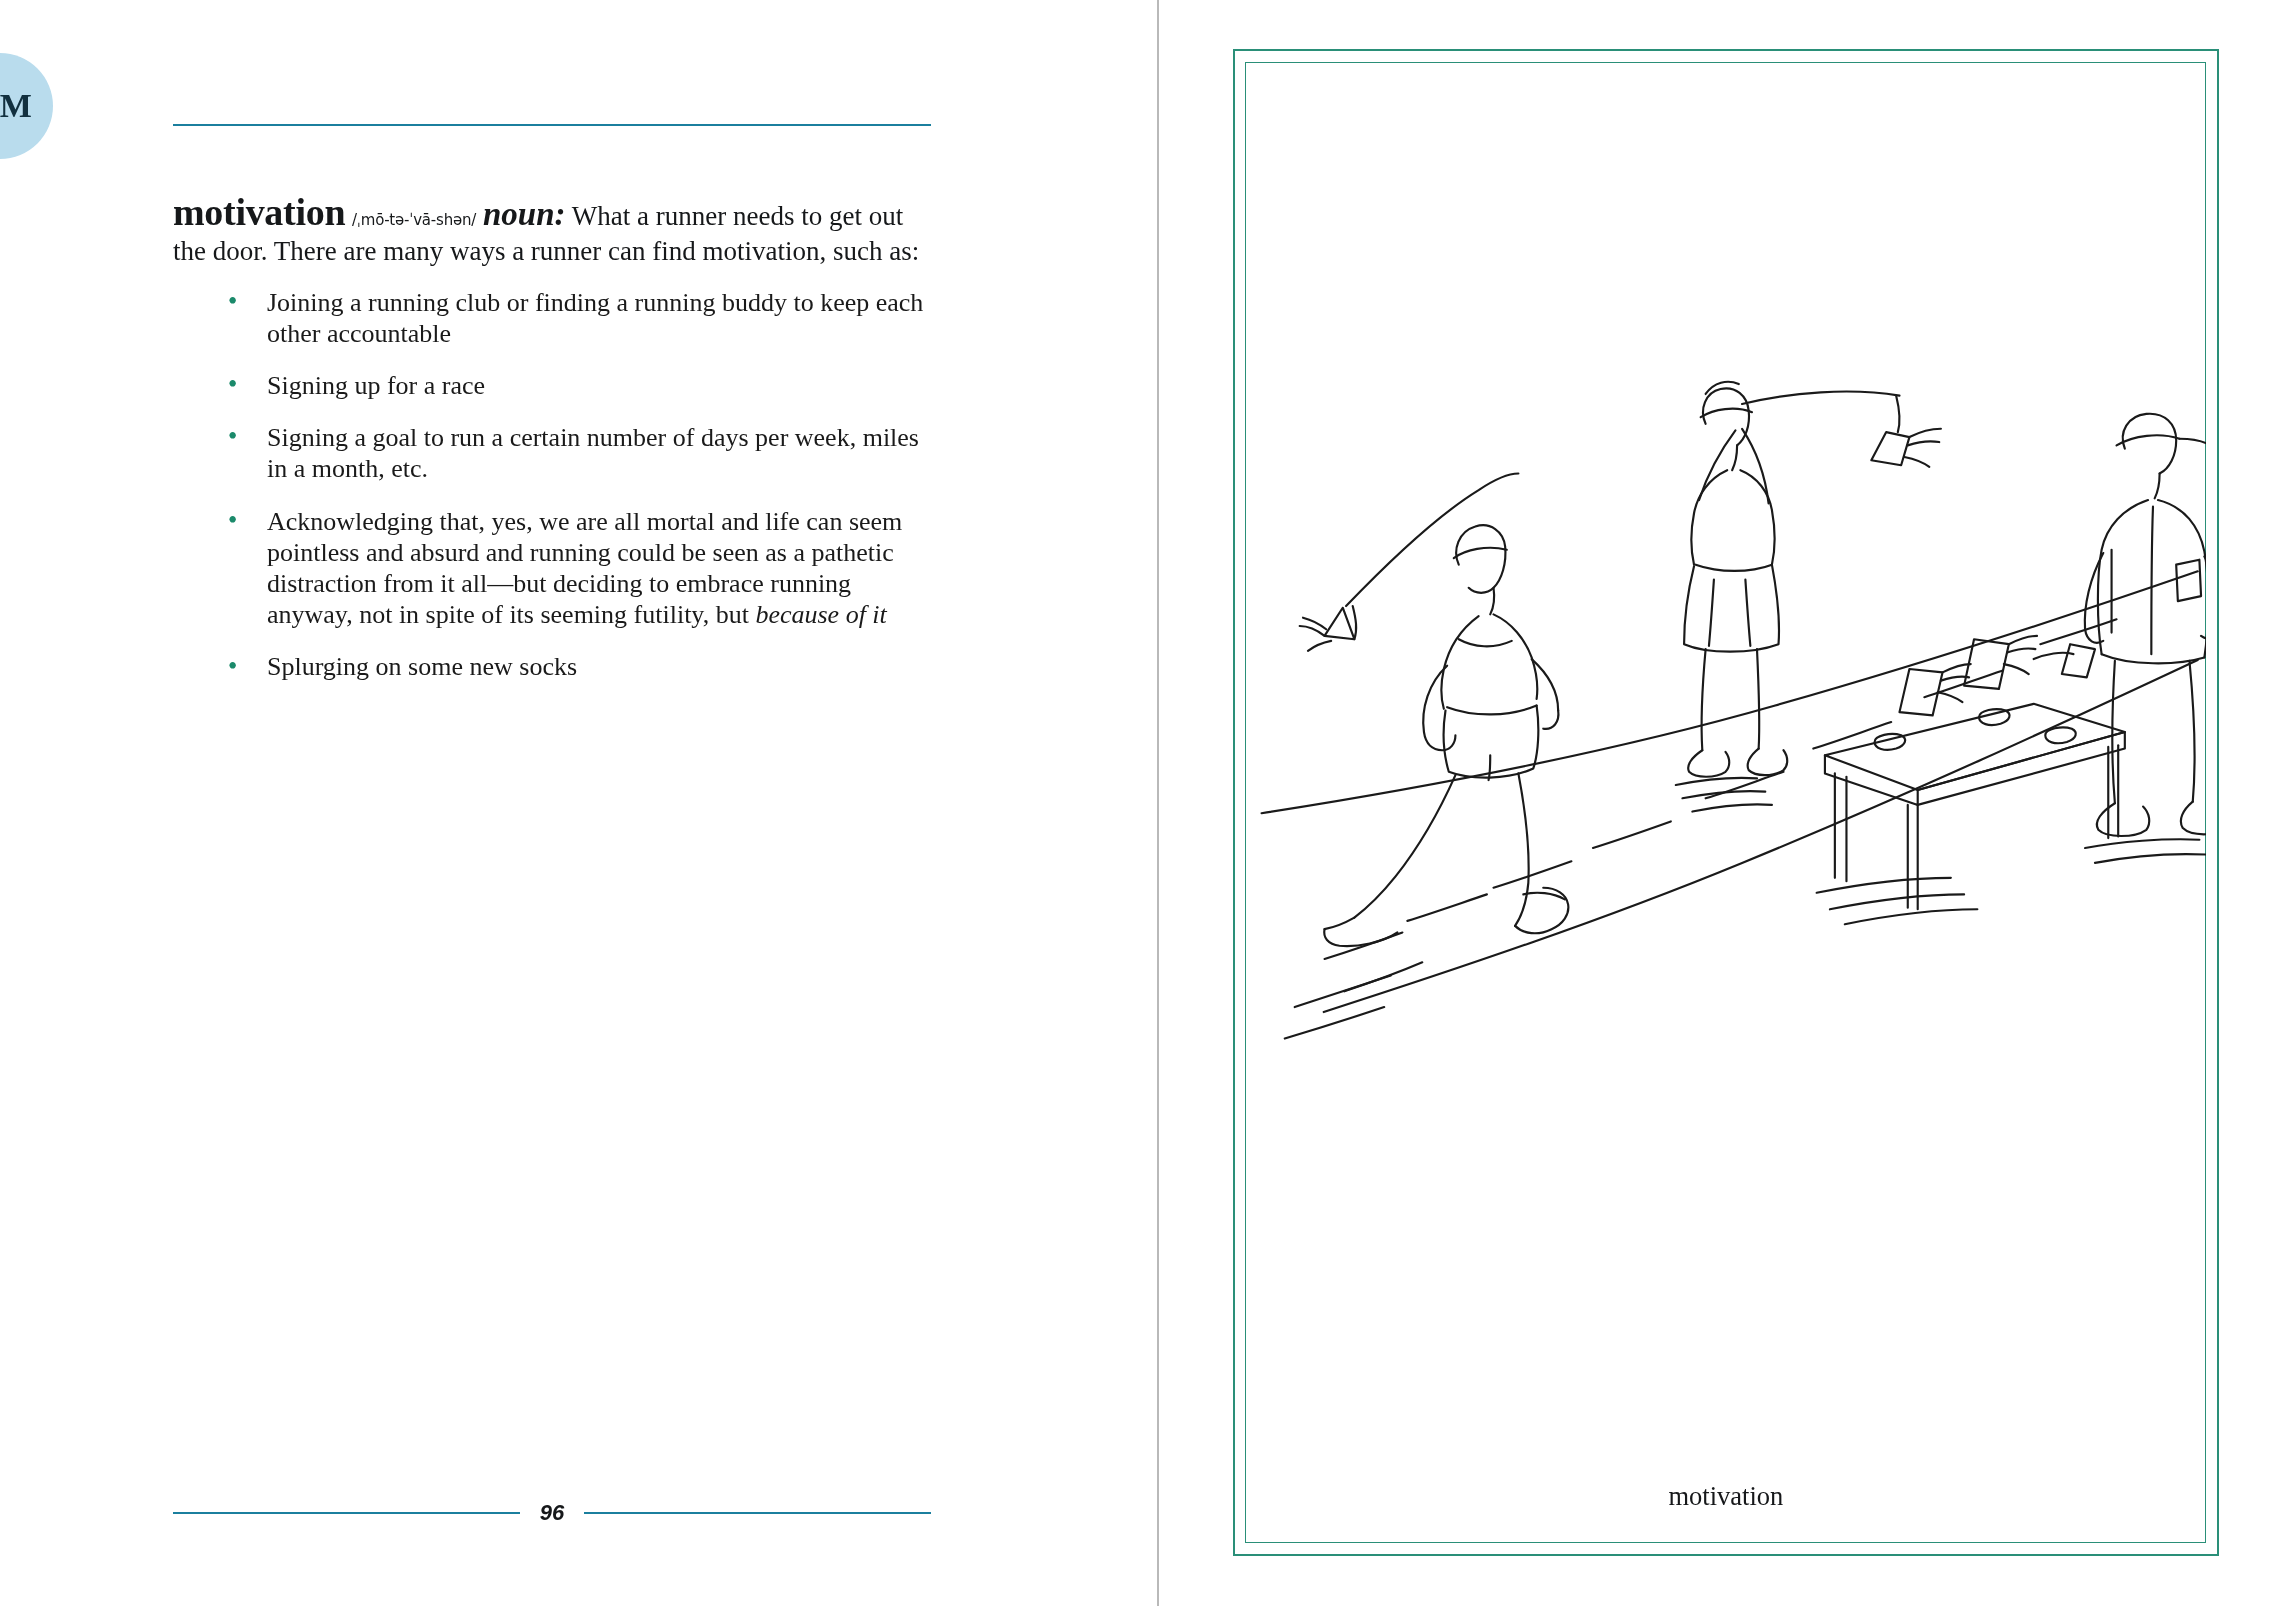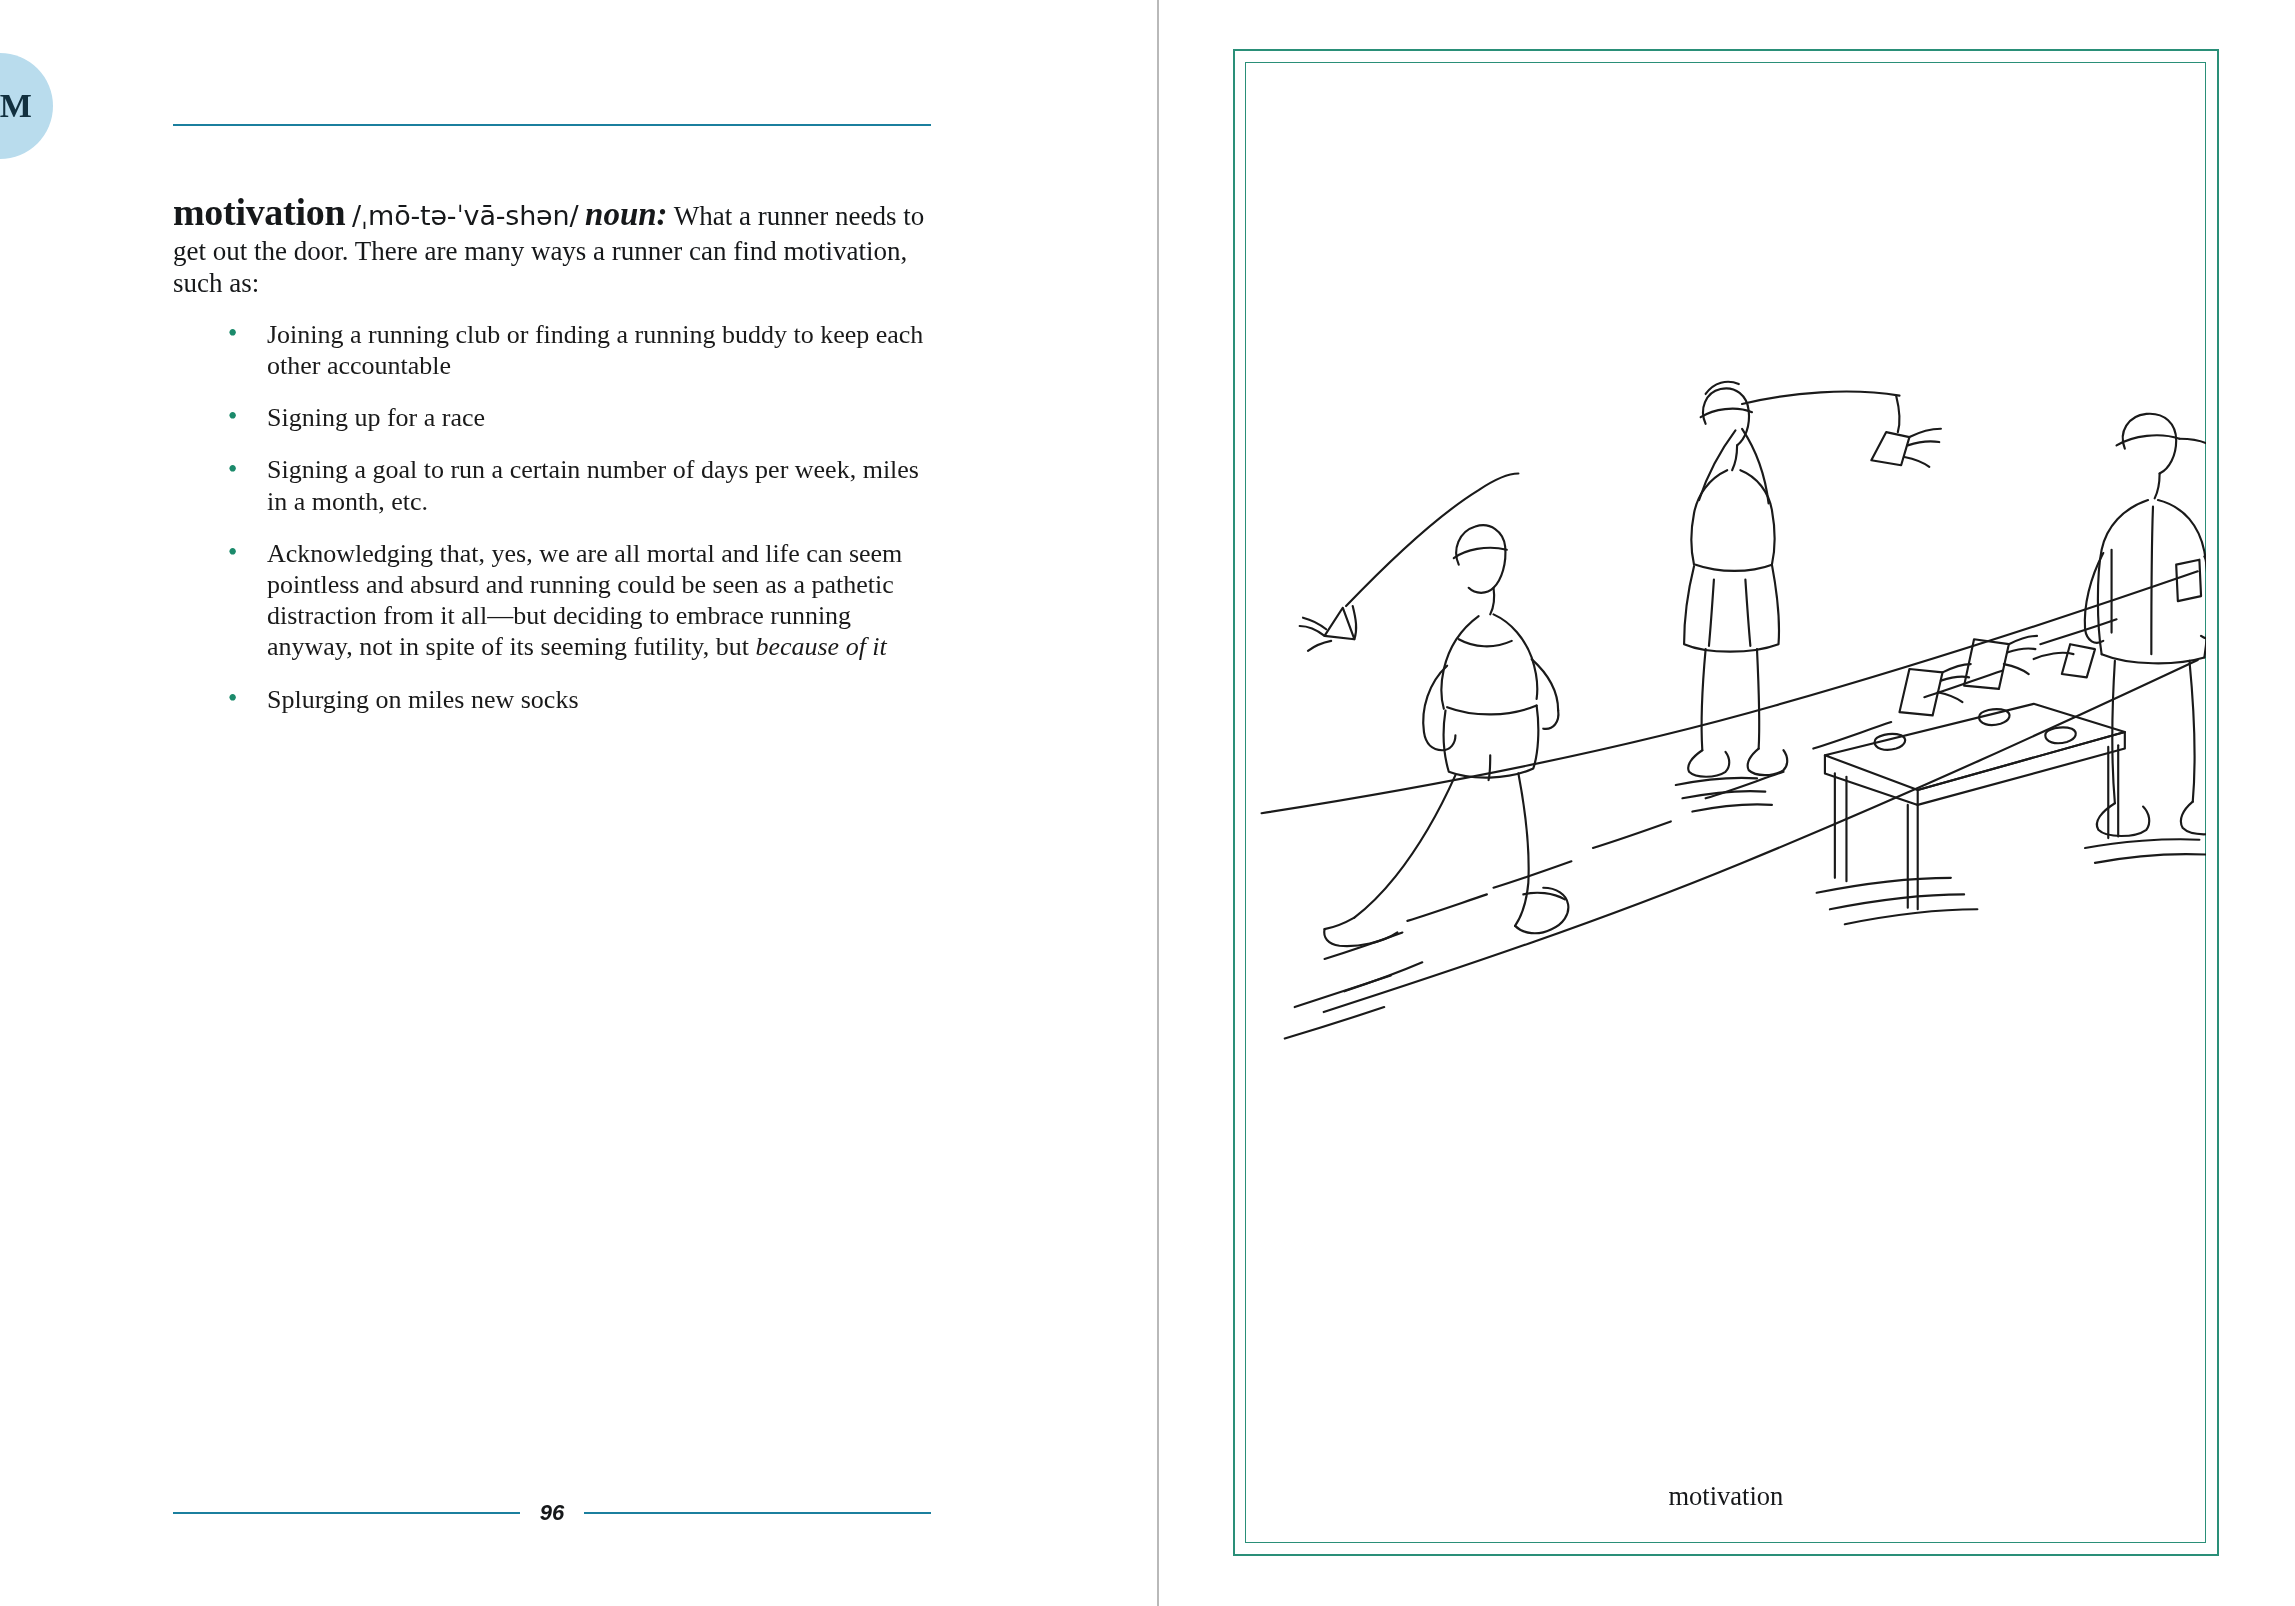--- a/index.html
+++ b/index.html
@@ -82,21 +82,21 @@
     color: #16181a;
   }
   .headword {
     font-family: "Liberation Serif", serif;
     font-weight: bold;
     font-size: 38px;
     letter-spacing: -0.3px;
   }
   .pron {
     font-family: "DejaVu Sans", sans-serif;
-    font-size: 27px;
+    font-size: 15px;
     letter-spacing: -0.2px;
   }
   .pos {
     font-weight: bold;
     font-style: italic;
     font-size: 33px;
   }
 
   ul.bullets {
     list-style: none;
@@ -199,21 +199,21 @@
         <span class="pron">/ˌmō-tə-ˈvā-shən/</span>
         <span class="pos">noun:</span>
         <span>What a runner needs to get out the door. There are many ways a runner can find motivation, such as:</span>
       </div>
 
       <ul class="bullets">
         <li><span>Joining a running club or finding a running buddy to keep each other accountable</span></li>
         <li><span>Signing up for a race</span></li>
         <li><span>Signing a goal to run a certain number of days per week, miles in a month, etc.</span></li>
         <li><span>Acknowledging that, yes, we are all mortal and life can seem pointless and absurd and running could be seen as a pathetic distraction from it all—but deciding to embrace running anyway, not in spite of its seeming futility, but </span><span class="ital">because of it</span></li>
-        <li><span>Splurging on miles new socks</span></li>
+        <li><span>Splurging on some new socks</span></li>
       </ul>
     </div>
 
     <div class="folio">
       <span class="dash"></span>
       <span class="num">96</span>
       <span class="dash"></span>
     </div>
   </div>
 

